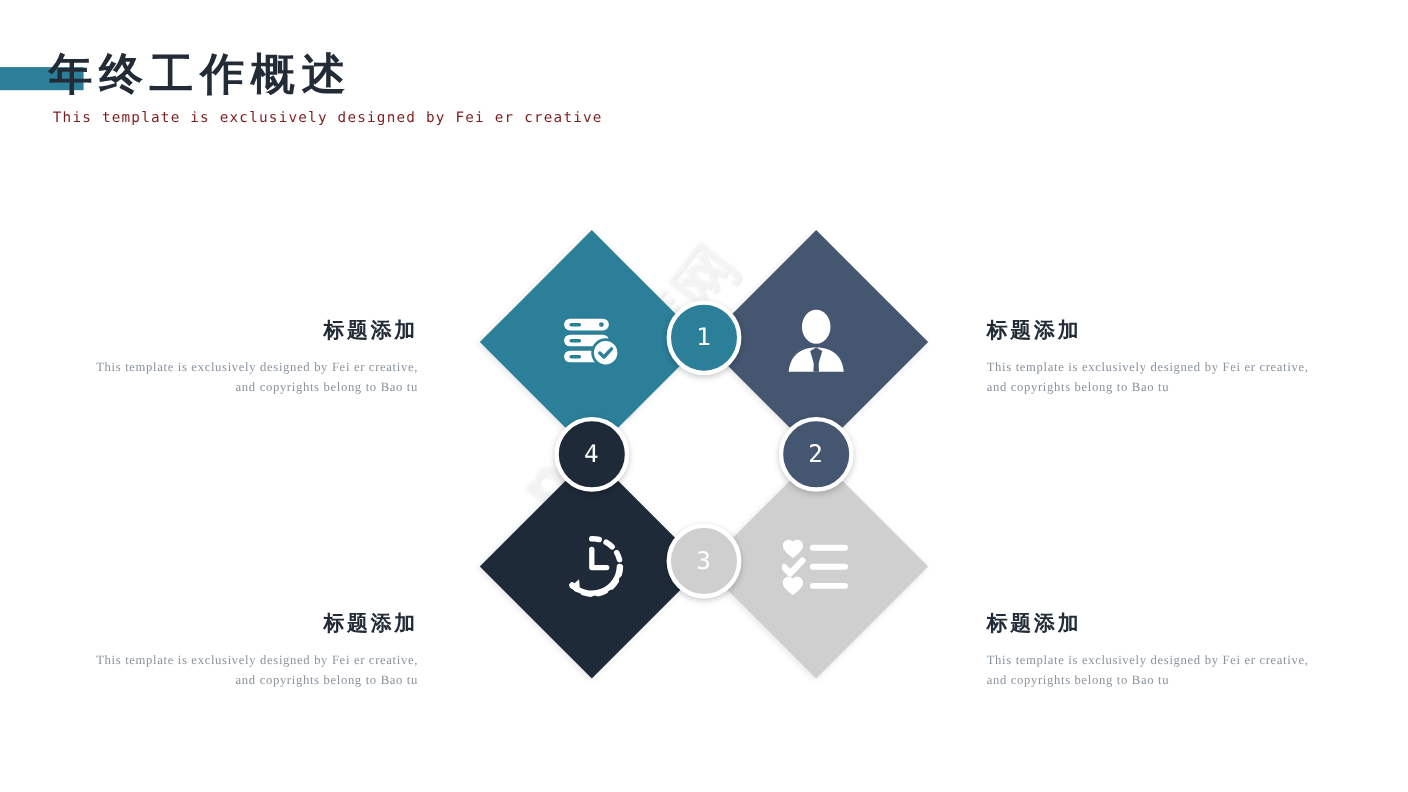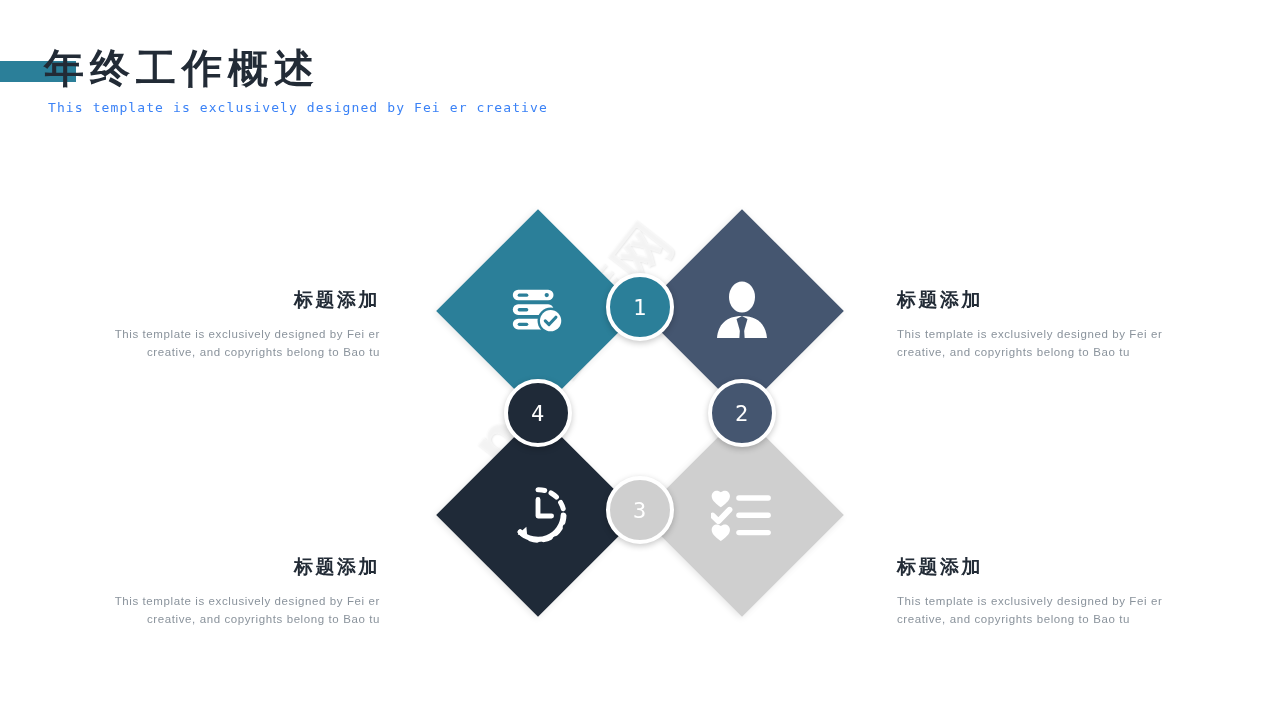--- a/index.html
+++ b/index.html
@@ -41,21 +41,21 @@
     letter-spacing: 6px;
     line-height: 48px;
     white-space: nowrap;
     font-family: "DejaVu Sans", "Liberation Sans", sans-serif;
   }
   #page-subtitle {
     position: absolute;
     left: 48px;
     top: 100px;
     font-size: 13px;
-    color: #3b82f6;
+    color: #7f1d1d;
     letter-spacing: 1.1px;
     white-space: nowrap;
     font-family: "DejaVu Sans Mono", monospace;
   }
 
   
   #diagram {
     position: absolute;
     left: 0;
     top: 0;
@@ -141,21 +141,21 @@
     letter-spacing: 2.5px;
     margin-bottom: 12px;
     font-family: "DejaVu Sans", "Liberation Sans", sans-serif;
     margin-top: 44px;
   }
   .tb-body {
     font-size: 11.5px;
     line-height: 18px;
     color: #8a939c;
     letter-spacing: 0.6px;
-    font-family: Liberation Sans, sans-serif;
+    font-family: Liberation Serif, serif;
   }
   .align-right { text-align: right; }
   .align-left  { text-align: left; }
 
   #text-block-1 { left: 80px;  top: 243px; }
   #text-block-4 { left: 80px;  top: 510px; }
   #text-block-2 { left: 897px; top: 243px; }
   #text-block-3 { left: 897px; top: 510px; }
 
   svg { display: block; }

